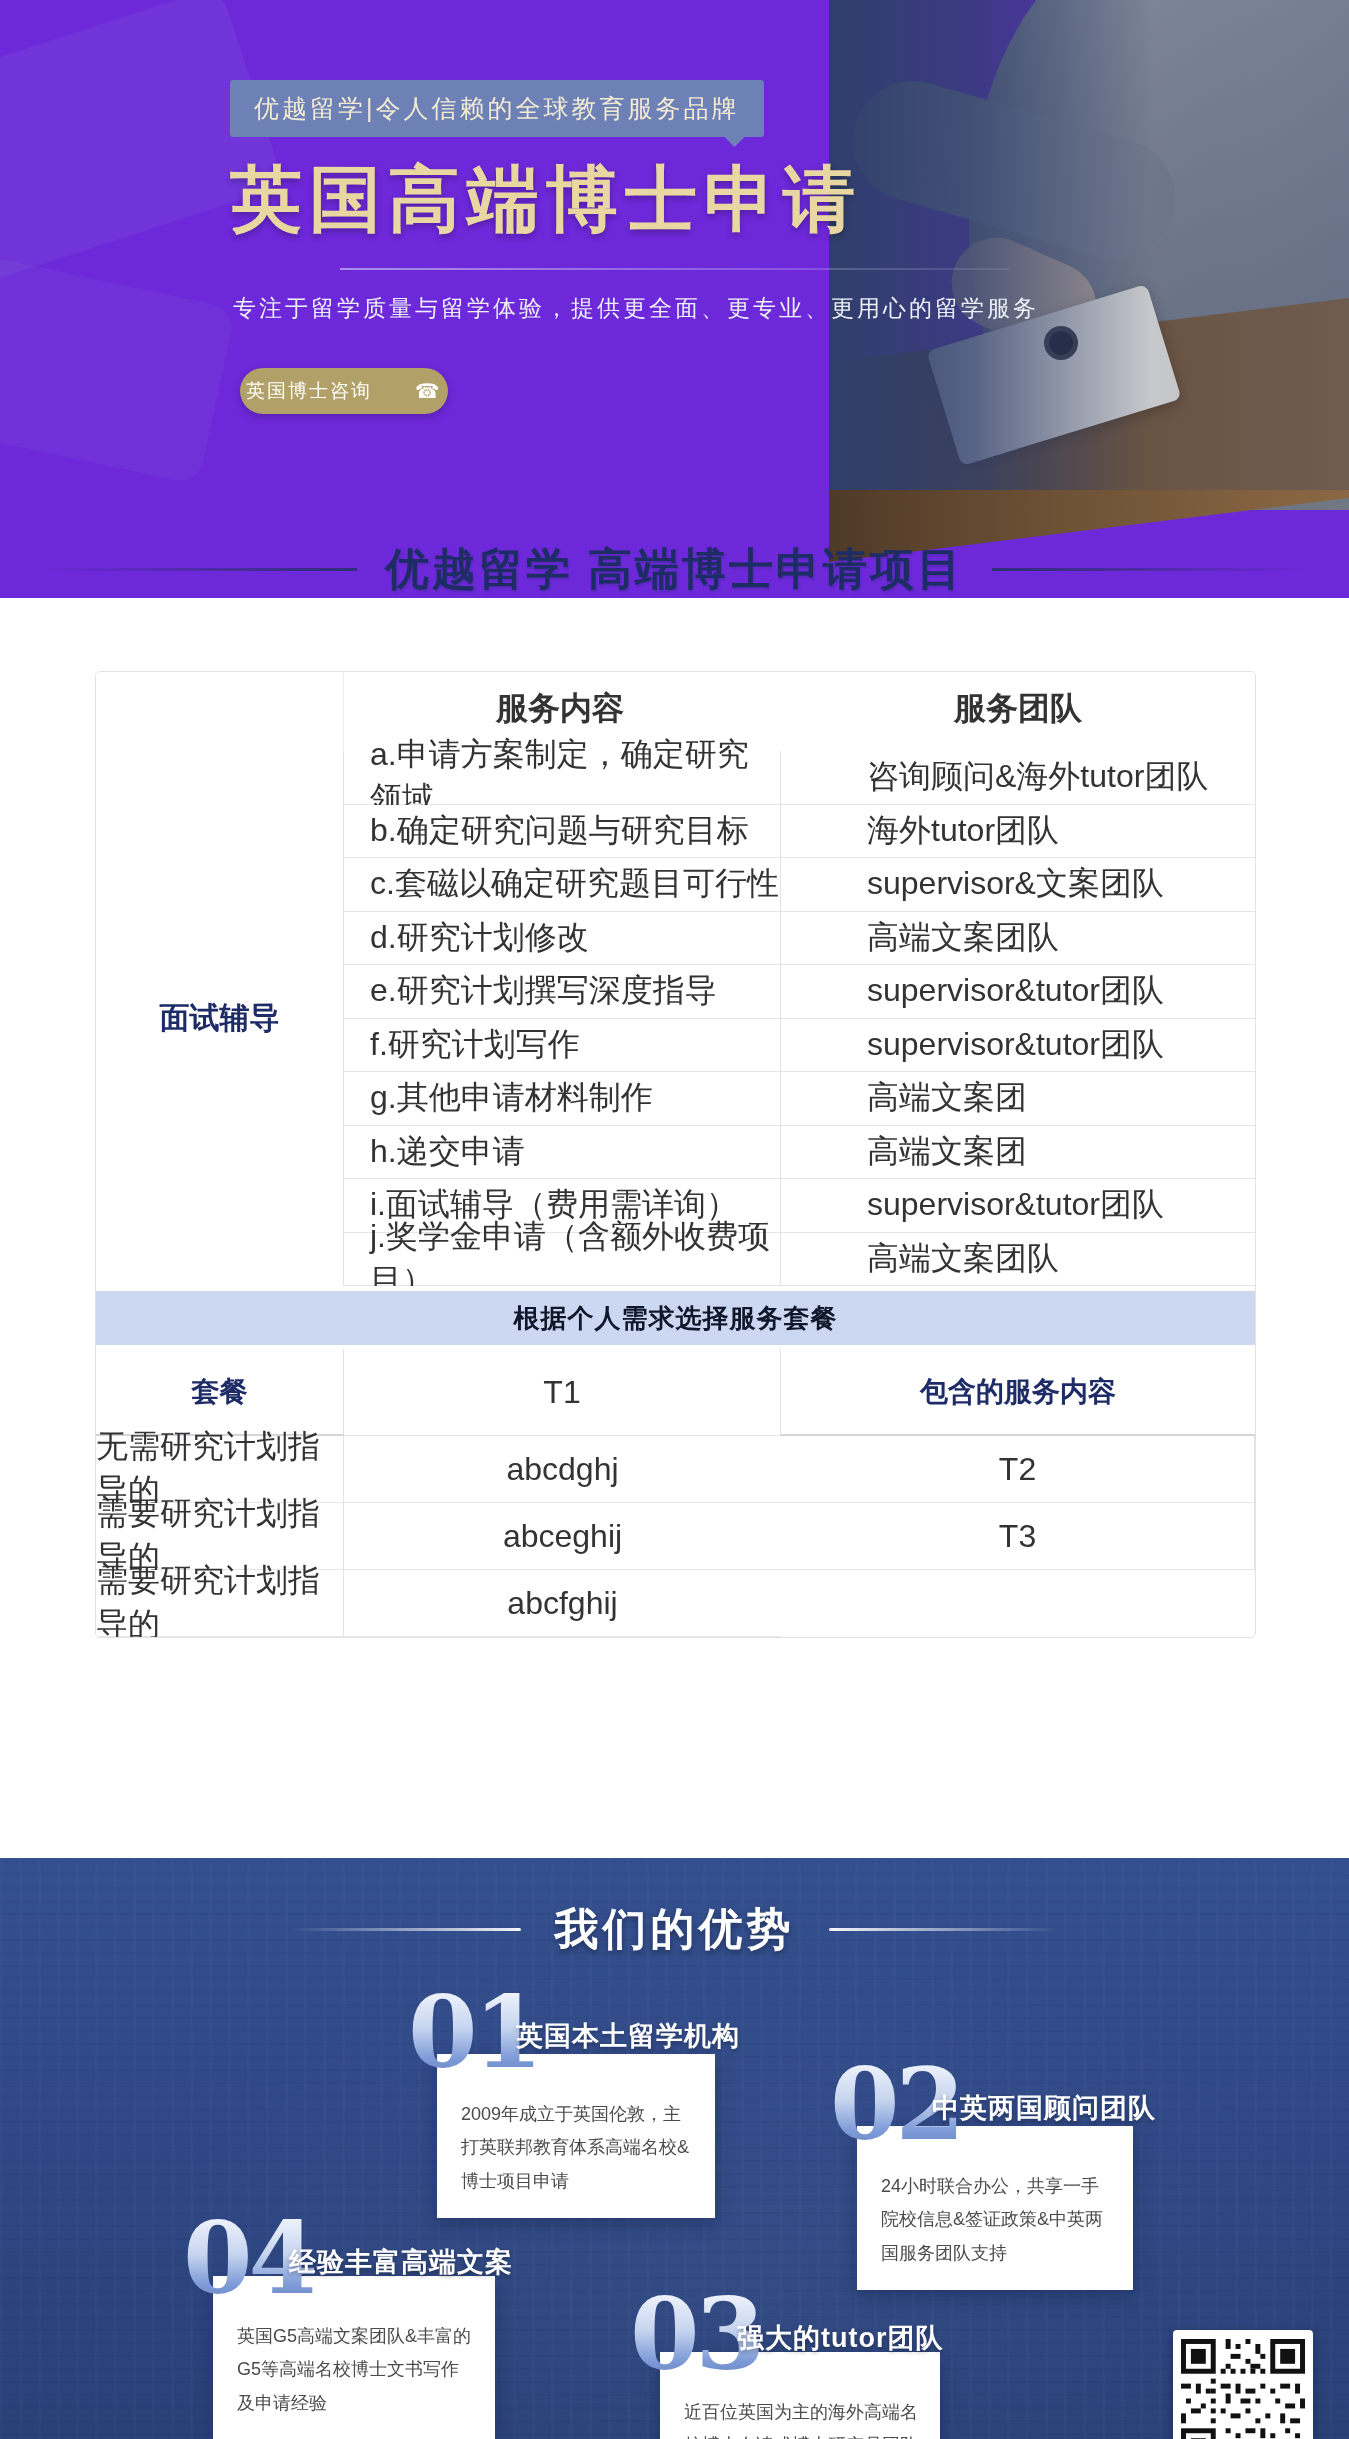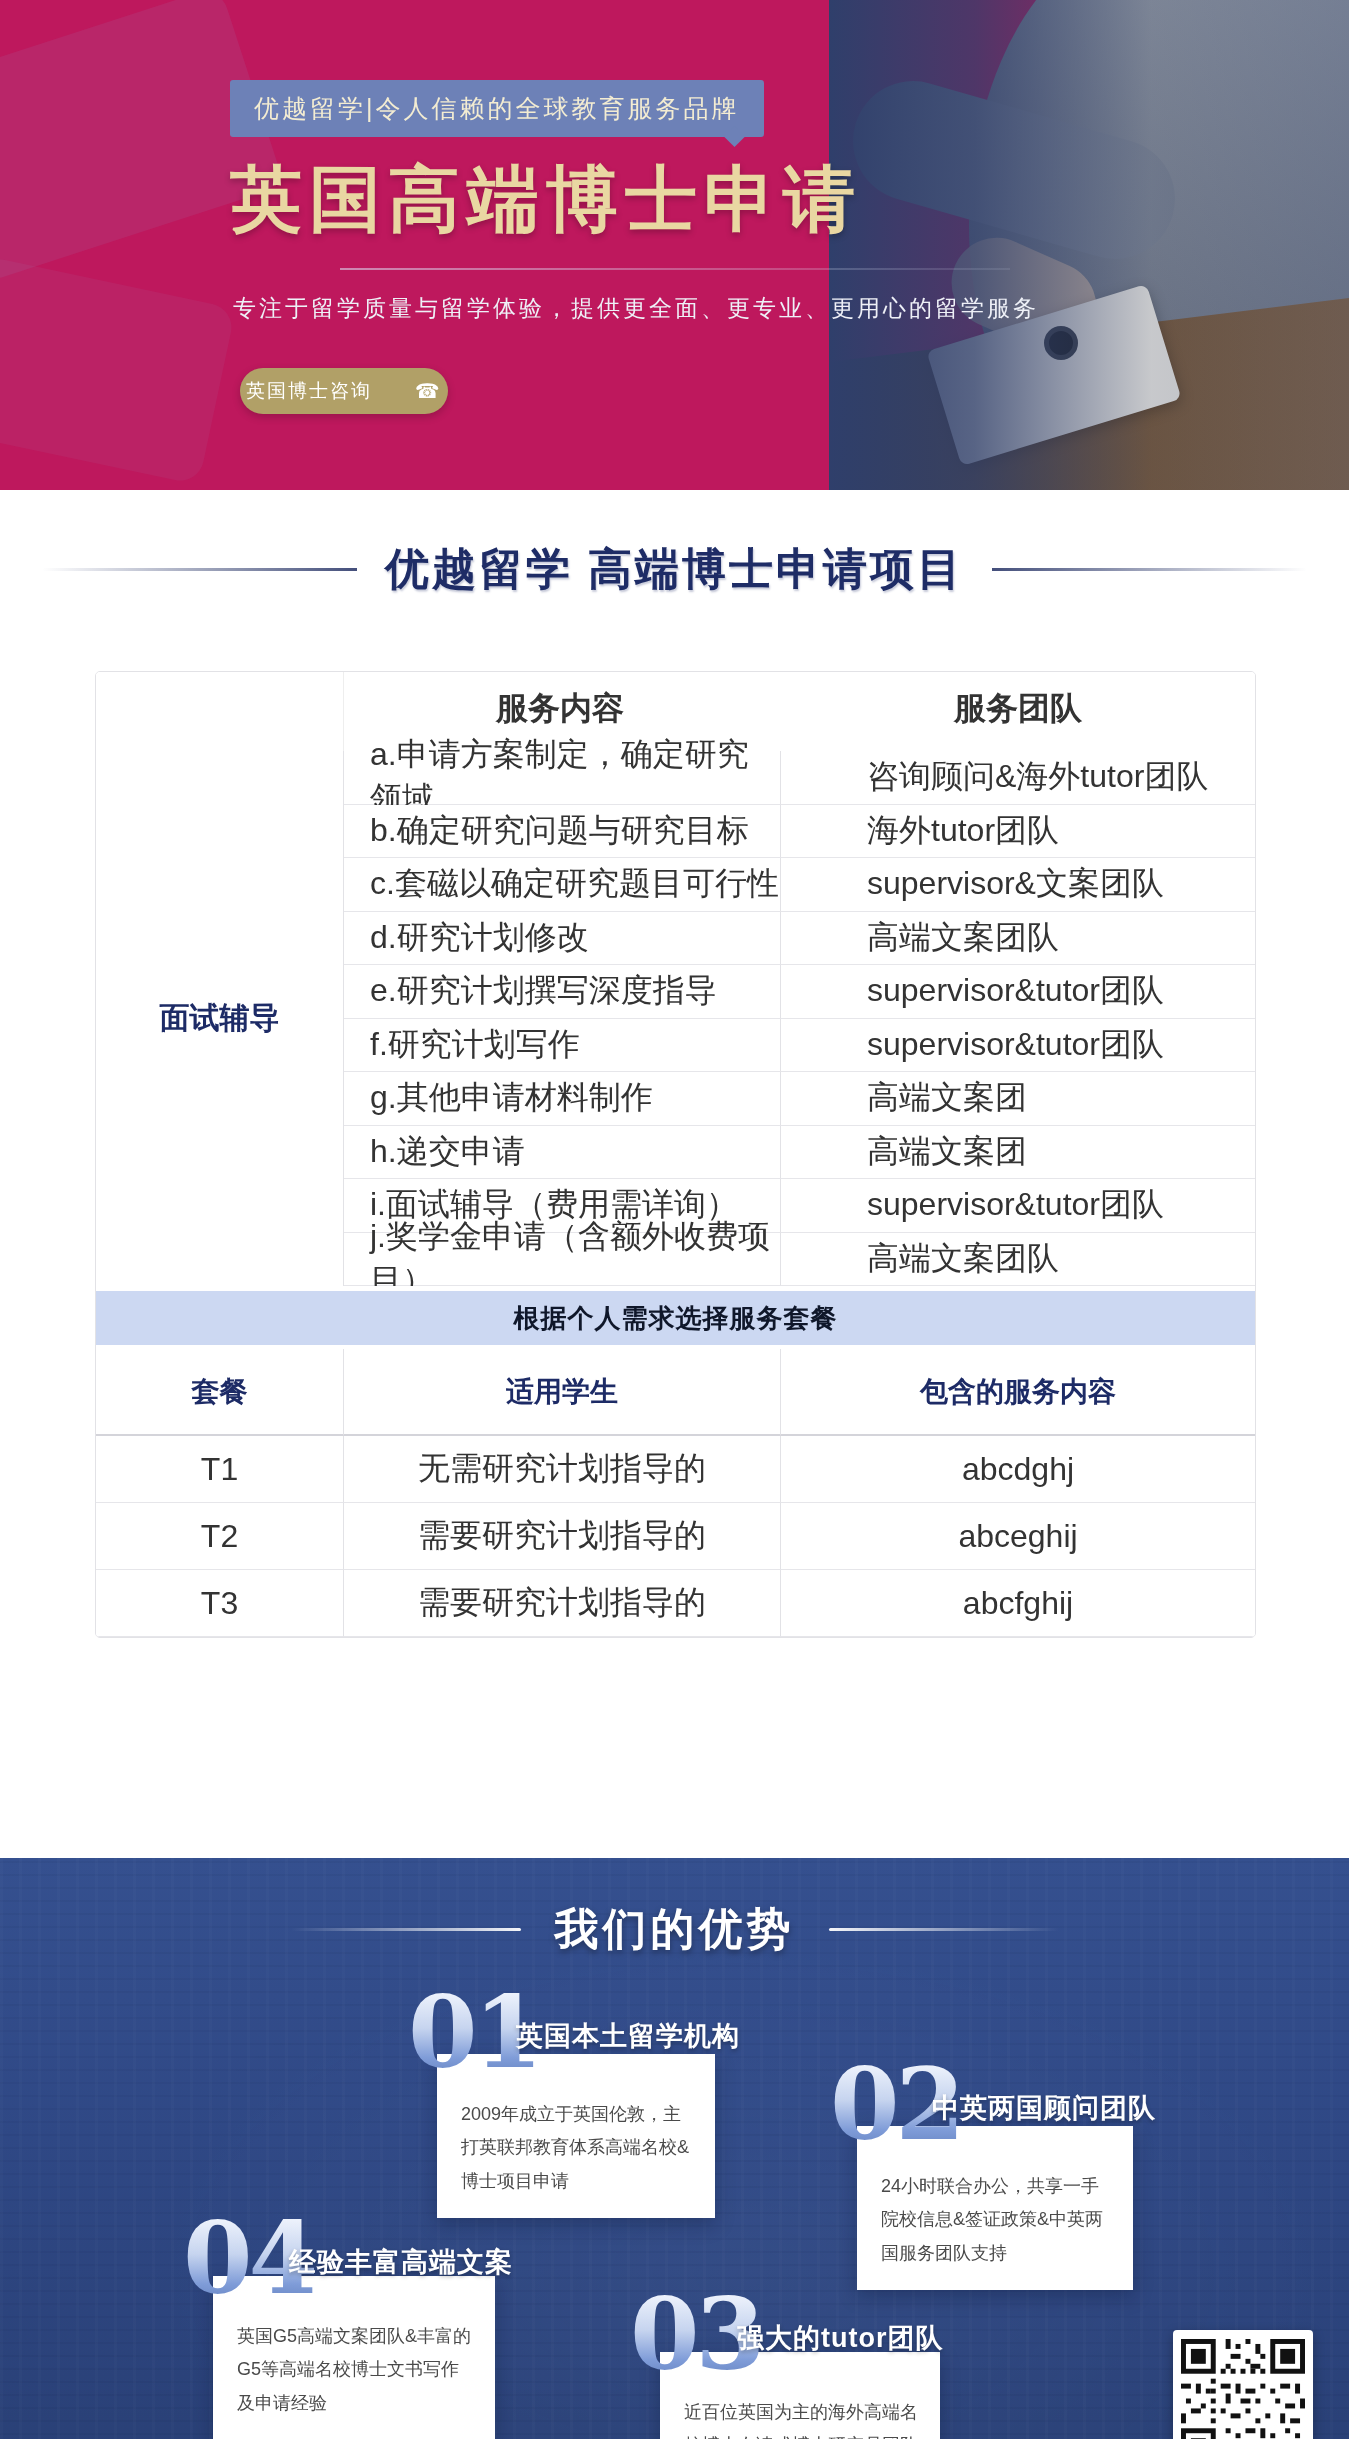--- a/index.html
+++ b/index.html
@@ -3,21 +3,21 @@
 <meta charset="utf-8">
 <style>
   html,body{margin:0;padding:0;background:#fff;}
   *{box-sizing:border-box;}
   .page{
     position:relative;width:1349px;height:2439px;overflow:hidden;background:#fff;
     font-family:"Liberation Sans","DejaVu Sans",sans-serif;
   }
 
   
-  .banner{position:absolute;left:0;top:0;width:1349px;height:490px;background:#be185d;overflow:hidden;}
+  .banner{position:absolute;left:0;top:0;width:1349px;height:598px;background:#6d28d9;overflow:hidden;}
   .banner .wm1,.banner .wm2{position:absolute;background:rgba(150,170,215,.10);border-radius:24px;}
   .banner .wm1{left:-60px;top:30px;width:320px;height:210px;transform:rotate(-18deg);}
   .banner .wm2{left:-40px;top:280px;width:260px;height:180px;transform:rotate(12deg);background:rgba(150,170,215,.07);}
   .banner-photo{position:absolute;right:0;top:0;width:520px;height:490px;}
   .p-shirt{position:absolute;right:-50px;top:-70px;width:430px;height:580px;background:linear-gradient(205deg,#99a0ab 0%,#7d8490 55%,#646b78 100%);border-radius:45% 0 0 48% / 52% 0 0 50%;}
   .p-arm{position:absolute;left:20px;top:110px;width:330px;height:120px;background:linear-gradient(95deg,#8e95a2 0%,#7a8290 100%);border-radius:70px;transform:rotate(16deg);}
   .p-hand{position:absolute;left:120px;top:250px;width:150px;height:90px;background:#c9b4a2;border-radius:45px;transform:rotate(24deg);opacity:.85;}
   .p-desk{position:absolute;left:0;bottom:-40px;width:100%;height:200px;background:linear-gradient(to right,#4f3a28 0%,#6e5236 45%,#8a6844 100%);transform:skewY(-7deg);}
   .p-paper{position:absolute;left:110px;bottom:55px;width:230px;height:120px;background:#e9e7e1;border-radius:8px;transform:rotate(-17deg);box-shadow:0 4px 14px rgba(0,0,0,.25);}
   .p-watch{position:absolute;left:215px;bottom:130px;width:34px;height:34px;background:#1d2026;border-radius:50%;border:5px solid #3a3e46;}
@@ -154,21 +154,20 @@
     <div class="cell svc">h.递交申请</div>
     <div class="cell team">高端文案团</div>
     <div class="cell svc">i.面试辅导（费用需详询）</div>
     <div class="cell team">supervisor&amp;tutor团队</div>
     <div class="cell svc">j.奖学金申请（含额外收费项目）</div>
     <div class="cell team">高端文案团队</div>
 
     <div class="band">根据个人需求选择服务套餐</div>
 
     <div class="p-h p-h1">套餐</div>
-    <div class="p-h p-h2">适用学生</div>
     <div class="p-h p-h3">包含的服务内容</div>
 
     <div class="cell p-cell c1">T1</div>
     <div class="cell p-cell c2">无需研究计划指导的</div>
     <div class="cell p-cell c3">abcdghj</div>
     <div class="cell p-cell c1">T2</div>
     <div class="cell p-cell c2">需要研究计划指导的</div>
     <div class="cell p-cell c3">abceghij</div>
     <div class="cell p-cell c1">T3</div>
     <div class="cell p-cell c2">需要研究计划指导的</div>

